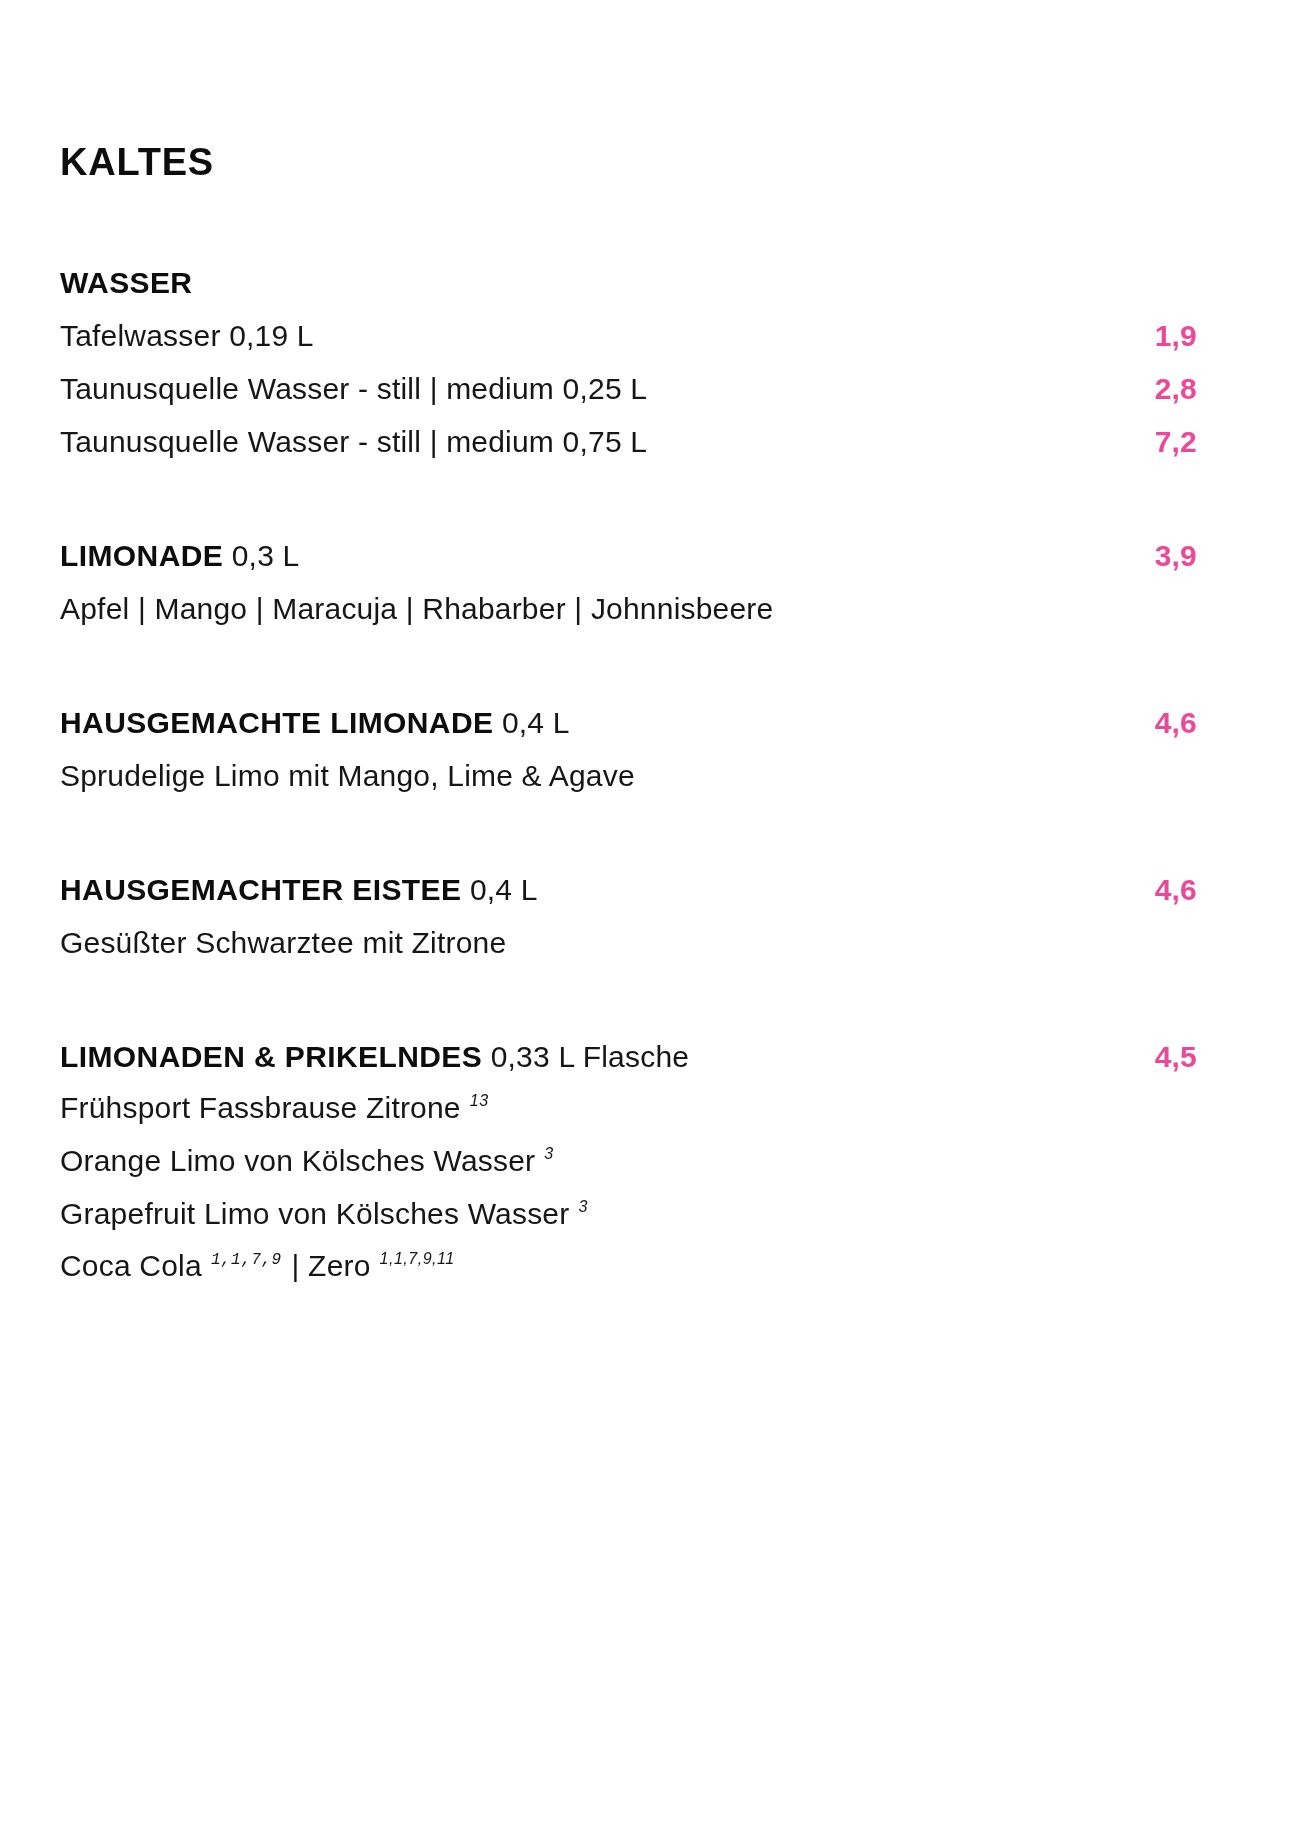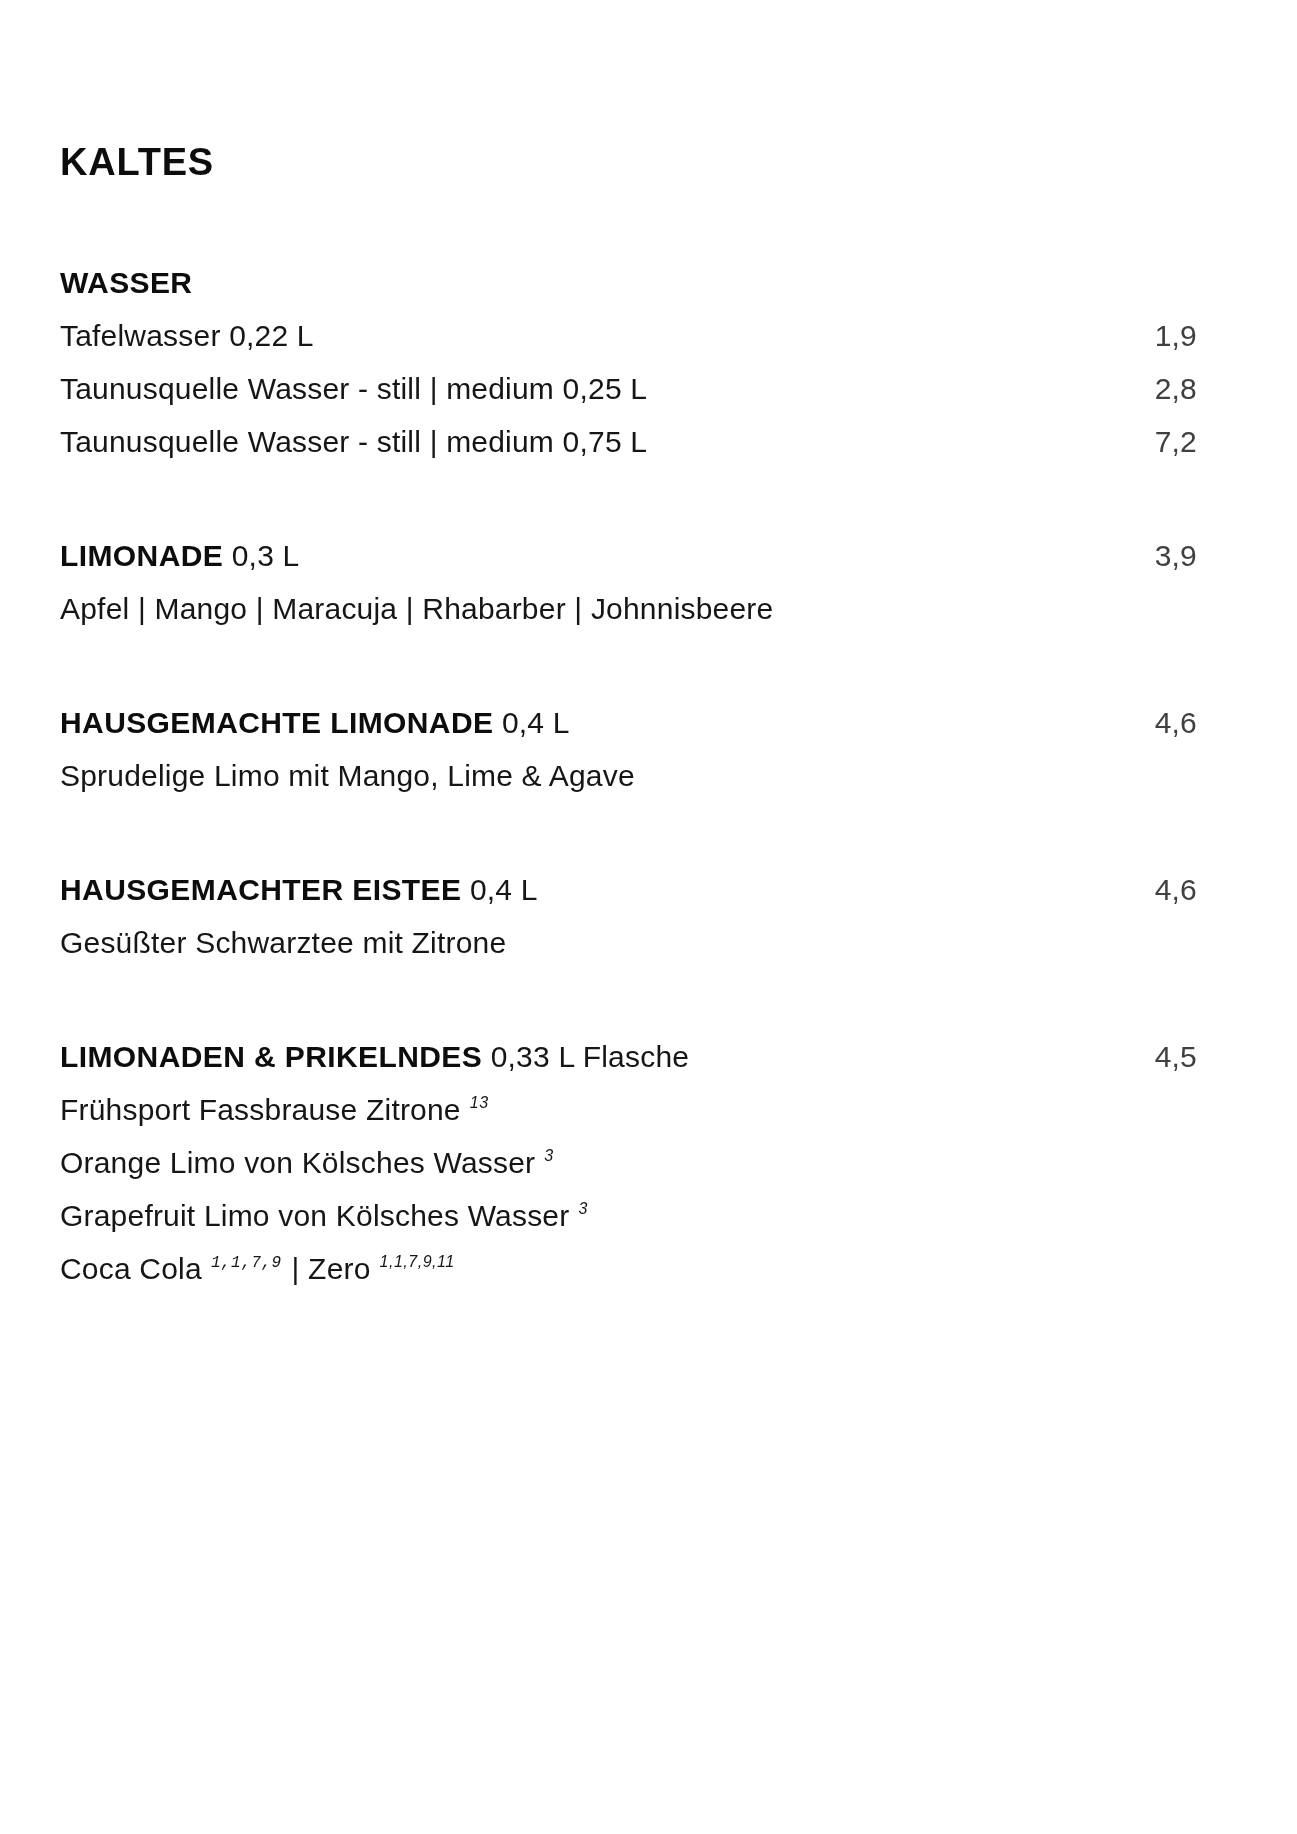--- a/index.html
+++ b/index.html
@@ -20,33 +20,33 @@
     line-height: 52px;
     font-weight: 700;
     letter-spacing: 0.8px;
     color: #0d0d0d;
   }
   .section { margin-top: 61px; }
   .section.first { margin-top: 68px; }
   .row {
     display: flex;
     justify-content: space-between;
-    align-items: flex-start;
+    align-items: center;
     font-size: 30px;
     line-height: 53px;
     height: 53px;
     letter-spacing: 0.2px;
     white-space: nowrap;
   }
   .name { flex: 1 1 auto; }
   .price {
     flex: 0 0 auto;
     text-align: right;
-    font-weight: 400;
-    color: #404040;
+    font-weight: 700;
+    color: #ec4899;
   }
   .b {
     font-weight: 700;
     letter-spacing: 0.4px;
     color: #0d0d0d;
   }
   .i { }
   .sup {
     font-style: italic;
     font-size: 16px;
@@ -62,21 +62,21 @@
 
 <div class="page">
 
   <h1 class="title">KALTES</h1>
 
   <section class="section first">
     <div class="row">
       <div class="name b">WASSER</div>
     </div>
     <div class="row">
-      <div class="name"><span>Tafelwasser 0,22 L</span></div>
+      <div class="name"><span>Tafelwasser 0,19 L</span></div>
       <div class="price">1,9</div>
     </div>
     <div class="row">
       <div class="name"><span>Taunusquelle Wasser - </span><span class="i">still | medium</span><span> 0,25 L</span></div>
       <div class="price">2,8</div>
     </div>
     <div class="row">
       <div class="name"><span>Taunusquelle Wasser - </span><span class="i">still | medium</span><span> 0,75 L</span></div>
       <div class="price">7,2</div>
     </div>

